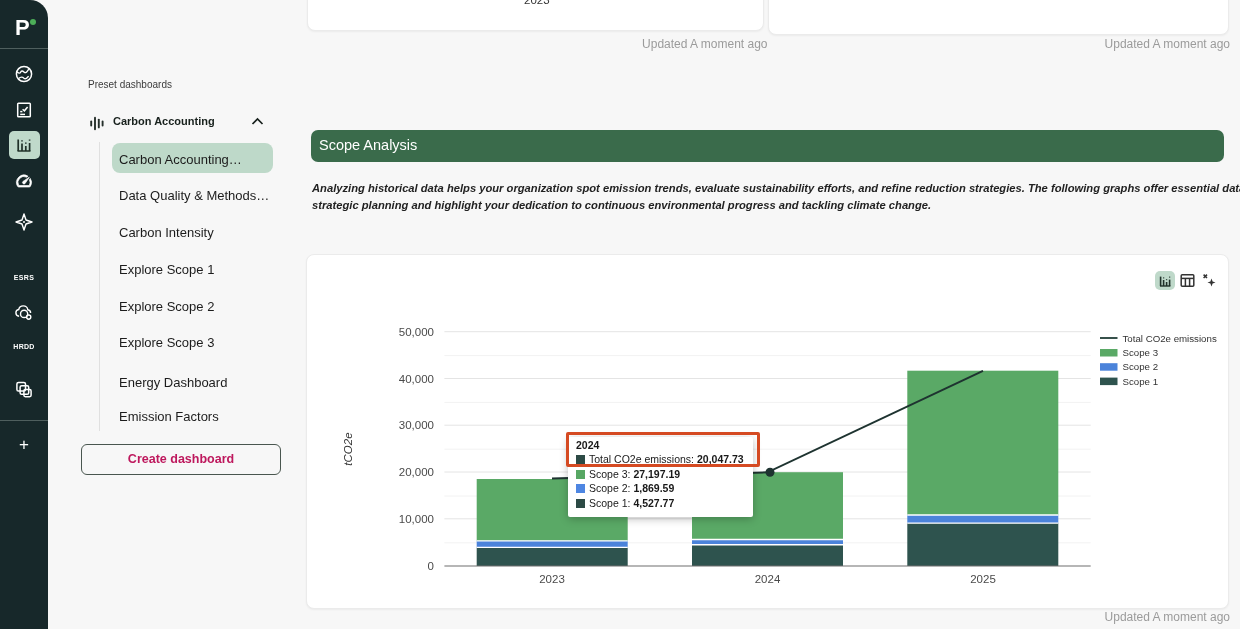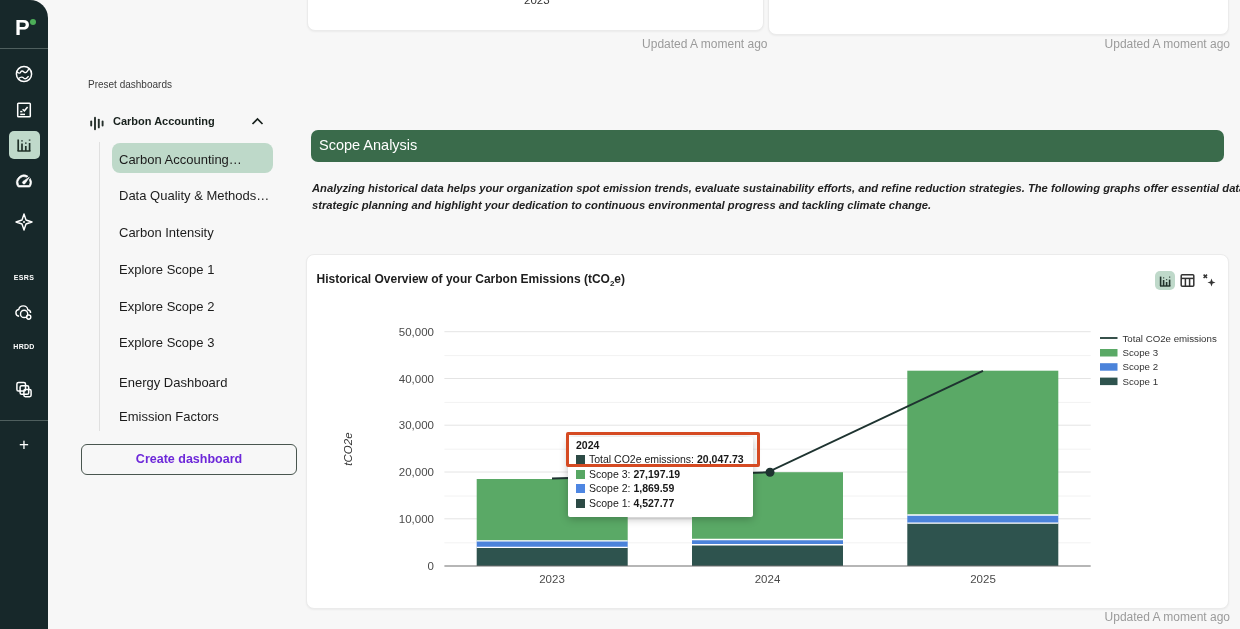--- a/index.html
+++ b/index.html
@@ -16,21 +16,21 @@
   #logoDot { position:absolute; left:30px; top:19px; width:6px; height:6px; border-radius:50%; background:#4cae58; }
   #selIco { position:absolute; left:8.5px; top:130.5px; width:31px; height:28.5px; background:#bfd9ca; border-radius:5px; }
 
   
   #panel { position:absolute; left:0; top:0; width:308px; height:629px; }
   .preset-lbl { position:absolute; left:88px; top:79px; font-size:10px; color:#3c3c3c; }
   .hdr-txt { position:absolute; left:113px; top:114.5px; font-size:11px; font-weight:bold; color:#17201c; }
   .vrule { position:absolute; left:99px; top:142px; width:1px; height:289px; background:#e0e0e0; }
   .pill { position:absolute; left:112px; top:142.5px; width:161px; height:30.5px; background:#bed9c9; border-radius:8px; }
   .item { position:absolute; left:119px; font-size:13px; color:#1c1c1c; transform:translateY(-50%); white-space:nowrap; }
-  #createBtn { position:absolute; left:81px; top:443.5px; width:216px; height:31px; background:transparent; border:1px solid #49564f; border-radius:6px; font-size:12.5px; font-weight:bold; color:#6d28d9; text-align:center; line-height:29px; }
+  #createBtn { position:absolute; left:81px; top:443.5px; width:200px; height:31px; background:transparent; border:1px solid #49564f; border-radius:6px; font-size:12.5px; font-weight:bold; color:#be185d; text-align:center; line-height:29px; }
 
   
   .card { position:absolute; background:#fff; border:1px solid #ebebeb; border-radius:8px; box-shadow:0 1px 2px rgba(0,0,0,0.05); }
   .updated { position:absolute; font-size:12px; color:#9b9b9b; transform:translateY(-50%); }
   #banner { position:absolute; left:311px; top:130px; width:913px; height:32px; background:#3a6b4b; border-radius:7px; color:#fff; font-size:14.5px; font-weight:normal; line-height:31px; padding-left:8px; }
   #para { position:absolute; left:312px; top:179.5px; white-space:nowrap; font-size:11.2px; font-style:italic; color:#222; line-height:17.3px;font-weight:bold; }
 
   
   #chartCard { left:306px; top:254px; width:923px; height:355px; }
   #chartTitle { position:absolute; left:9.5px; top:16.5px; font-size:12px; font-weight:bold; color:#1d1d1d; }
@@ -133,21 +133,20 @@
 <div class="card" style="left:307px; top:-50px; width:457px; height:81px;"></div>
 <div class="card" style="left:768px; top:-50px; width:461px; height:85px;"></div>
 <div class="abs" style="left:524px; top:-6.5px; font-size:11.5px; color:#333; z-index:5;">2023</div>
 <div class="updated" style="left:566px; top:43.5px; width:201.5px; text-align:right;">Updated A moment ago</div>
 <div class="updated" style="left:1030px; top:43.5px; width:200px; text-align:right;">Updated A moment ago</div>
 
 <div id="banner">Scope Analysis</div>
 <div id="para">Analyzing historical data helps your organization spot emission trends, evaluate sustainability efforts, and refine reduction strategies. The following graphs offer essential data to inform<br>strategic planning and highlight your dedication to continuous environmental progress and tackling climate change.</div>
 
 <div class="card" id="chartCard">
-  <div id="chartTitle">Historical Overview of your Carbon Emissions (tCO<sub>2</sub>e)</div>
 
   <div style="position:absolute; left:848px; top:16px; width:20px; height:19px; background:#bfd9ca; border-radius:5px;"></div>
   <svg style="position:absolute; left:851px; top:19px" width="14" height="14" viewBox="0 0 14 14" fill="none" stroke="#203129" stroke-width="1.6">
     <path d="M2.6 2.6 L2.6 12"></path>
       <path d="M5.6 6 L5.6 12"></path>
       <path d="M8.6 8 L8.6 12"></path>
       <path d="M11.6 5.6 L11.6 12"></path>
       <path d="M2 12 L12.4 12" stroke-width="1.4"></path>
     <path d="M5.6 3.4 L5.6 4.4" stroke-width="1.3"></path>
       <path d="M8.6 5.2 L8.6 6.2" stroke-width="1.3"></path>

